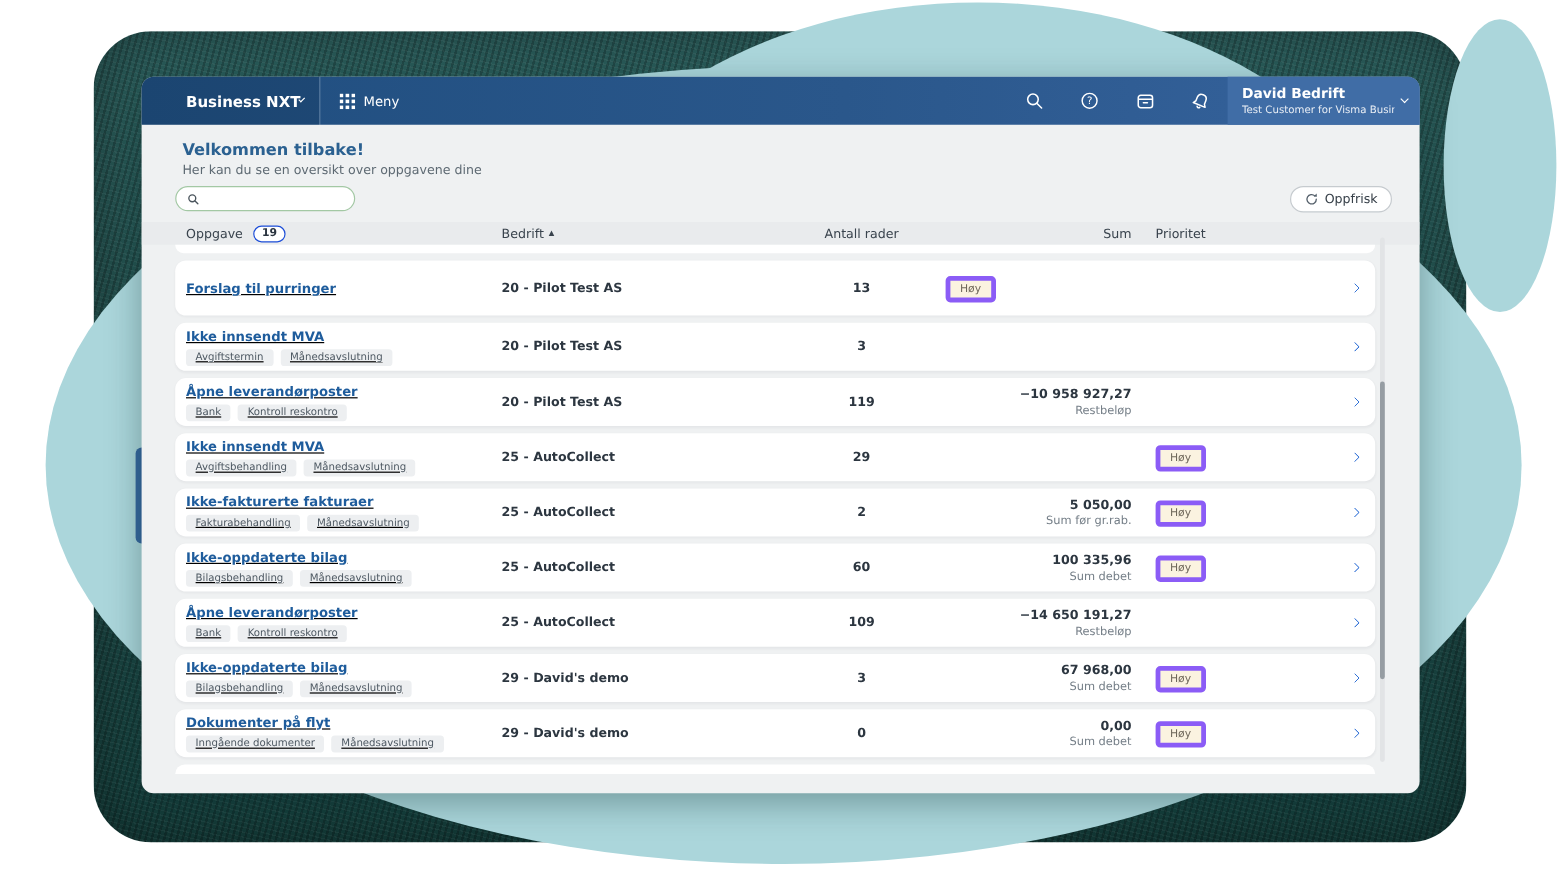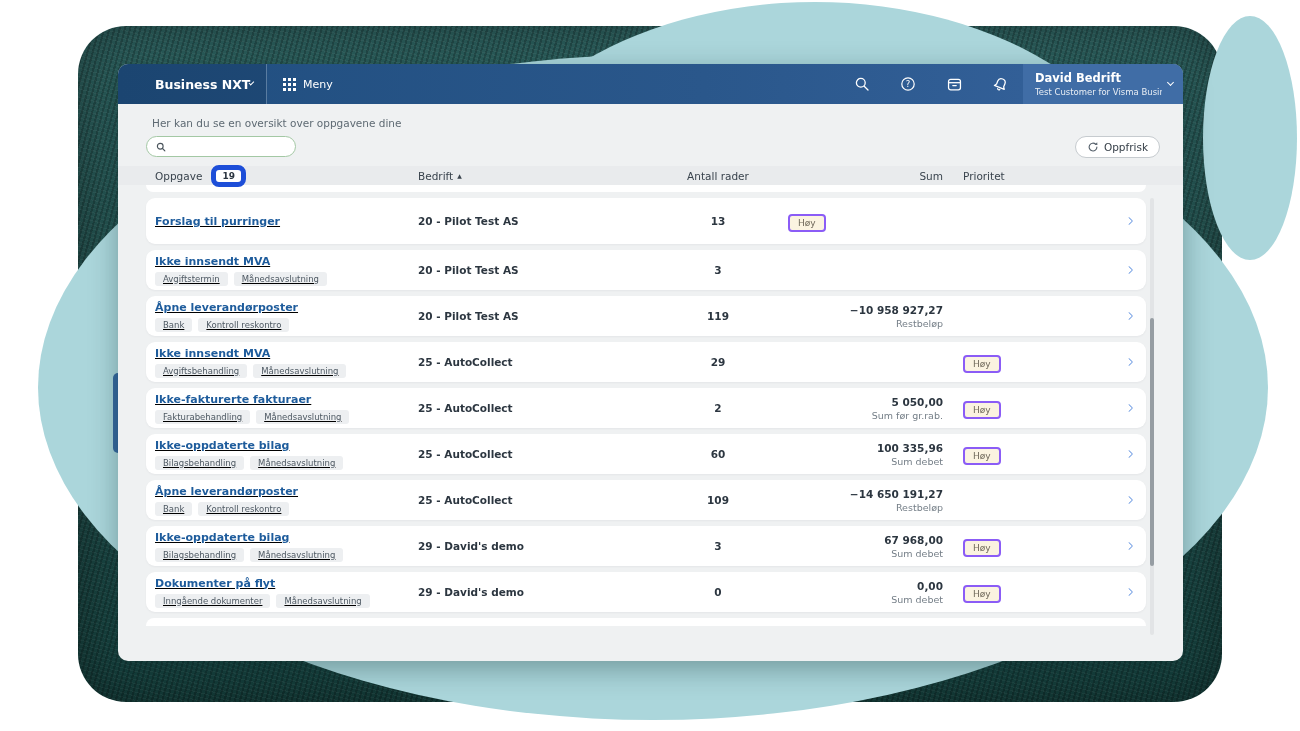--- a/index.html
+++ b/index.html
@@ -90,21 +90,21 @@
     background:#fff; border:1px solid #c6cbcf; border-radius:11px;
     display:flex; align-items:center; gap:5px; font-size:10.5px; color:#374049; cursor:pointer;
   }
 
   
   .table-head {
     display:flex; align-items:center; height:19px; margin-top:8px;
     background:#e9ebed; padding-left:37px; font-size:10.5px; color:#39434d;
   }
   .col-task { width:263px; display:flex; align-items:center; gap:9px; }
-  .count-badge { background:#fff; border:5px solid #1d4ed8; border-radius:8px;
+  .count-badge { background:#fff; border:1px solid #1d4ed8; border-radius:8px;
     font-size:9px; font-weight:bold; color:#2b3540; padding:1px 6px; }
   .col-company { width:250px; display:flex; align-items:center; gap:4px; cursor:pointer; }
   .sort-asc { font-size:6px; color:#39434d; }
   .col-count { width:100px; text-align:center; }
   .col-sum { width:175px; text-align:right; }
   .col-priority { width:120px; padding-left:20px; }
 
   
   .rows { margin-left:28px; width:1000px; }
   .sliver-top { height:7px; background:#fff; border-radius:0 0 9px 9px; }
@@ -118,21 +118,21 @@
   .c-task { width:263px;text-decoration:underline; }
   .task-title { font-size:11px; font-weight:bold; color:#1e5c9c; }
   .task-tags { display:flex; gap:6px; margin-top:4px; }
   .tag { background:#edeff1; border-radius:3px; padding:2px 8px; font-size:8.5px; color:#4d5862; white-space:nowrap; }
   .c-company { width:250px; font-size:10.5px; font-weight:bold; color:#2c3640; }
   .c-count { width:100px; text-align:center; font-size:10.5px; font-weight:bold; color:#2c3640; }
   .c-sum { width:175px; text-align:right; }
   .sum-val { font-size:10.5px; font-weight:bold; color:#2c3640; }
   .sum-label { font-size:9.5px; color:#747e87; margin-top:2px; }
   .c-priority { width:120px; padding-left:20px; }
-  .prio-badge { display:inline-block; background:#fbf3e0; border:2px solid #8b5cf6;
+  .prio-badge { display:inline-block; background:#fbf3e0; border:4px solid #8b5cf6;
     border-radius:4px; padding:2px 8px; font-size:9px; color:#6f685a; }
   .c-chevron { flex:1; display:flex; justify-content:flex-end; padding-right:14px; }
   .chev-right { width:6px; height:6px; border-right:1.8px solid #2e6fd6; border-bottom:1.8px solid #2e6fd6;
     transform:rotate(-45deg); border-radius:1px; }
 
   
   .scrollbar { position:absolute; right:29px; top:94px; width:4px; height:437px;
     background:#e2e4e6; border-radius:2px; }
   .scroll-thumb { position:absolute; top:120px; left:0; width:4px; height:248px;
     background:#969da3; border-radius:2px; cursor:pointer; }
@@ -210,20 +210,21 @@
       <div class="user-info">
         <div class="user-name">David Bedrift</div>
         <div class="user-sub">Test Customer for Visma Busines...</div>
       </div>
       <span class="chev-down"></span>
     </div>
   </div>
 
   <div class="app-body">
     <div class="welcome">
+      <div class="welcome-title">Velkommen tilbake!</div>
       <div class="welcome-sub">Her kan du se en oversikt over oppgavene dine</div>
     </div>
 
     <div class="controls-row">
       <div class="search-pill">
         <svg width="10" height="10" viewBox="0 0 16 16">
           <circle cx="6.8" cy="6.8" r="4.6" fill="none" stroke="#4a545c" stroke-width="1.8"></circle>
           <line x1="10.4" y1="10.4" x2="14.2" y2="14.2" stroke="#4a545c" stroke-width="1.8" stroke-linecap="round"></line>
         </svg>
         <input type="text" value="" style="">

